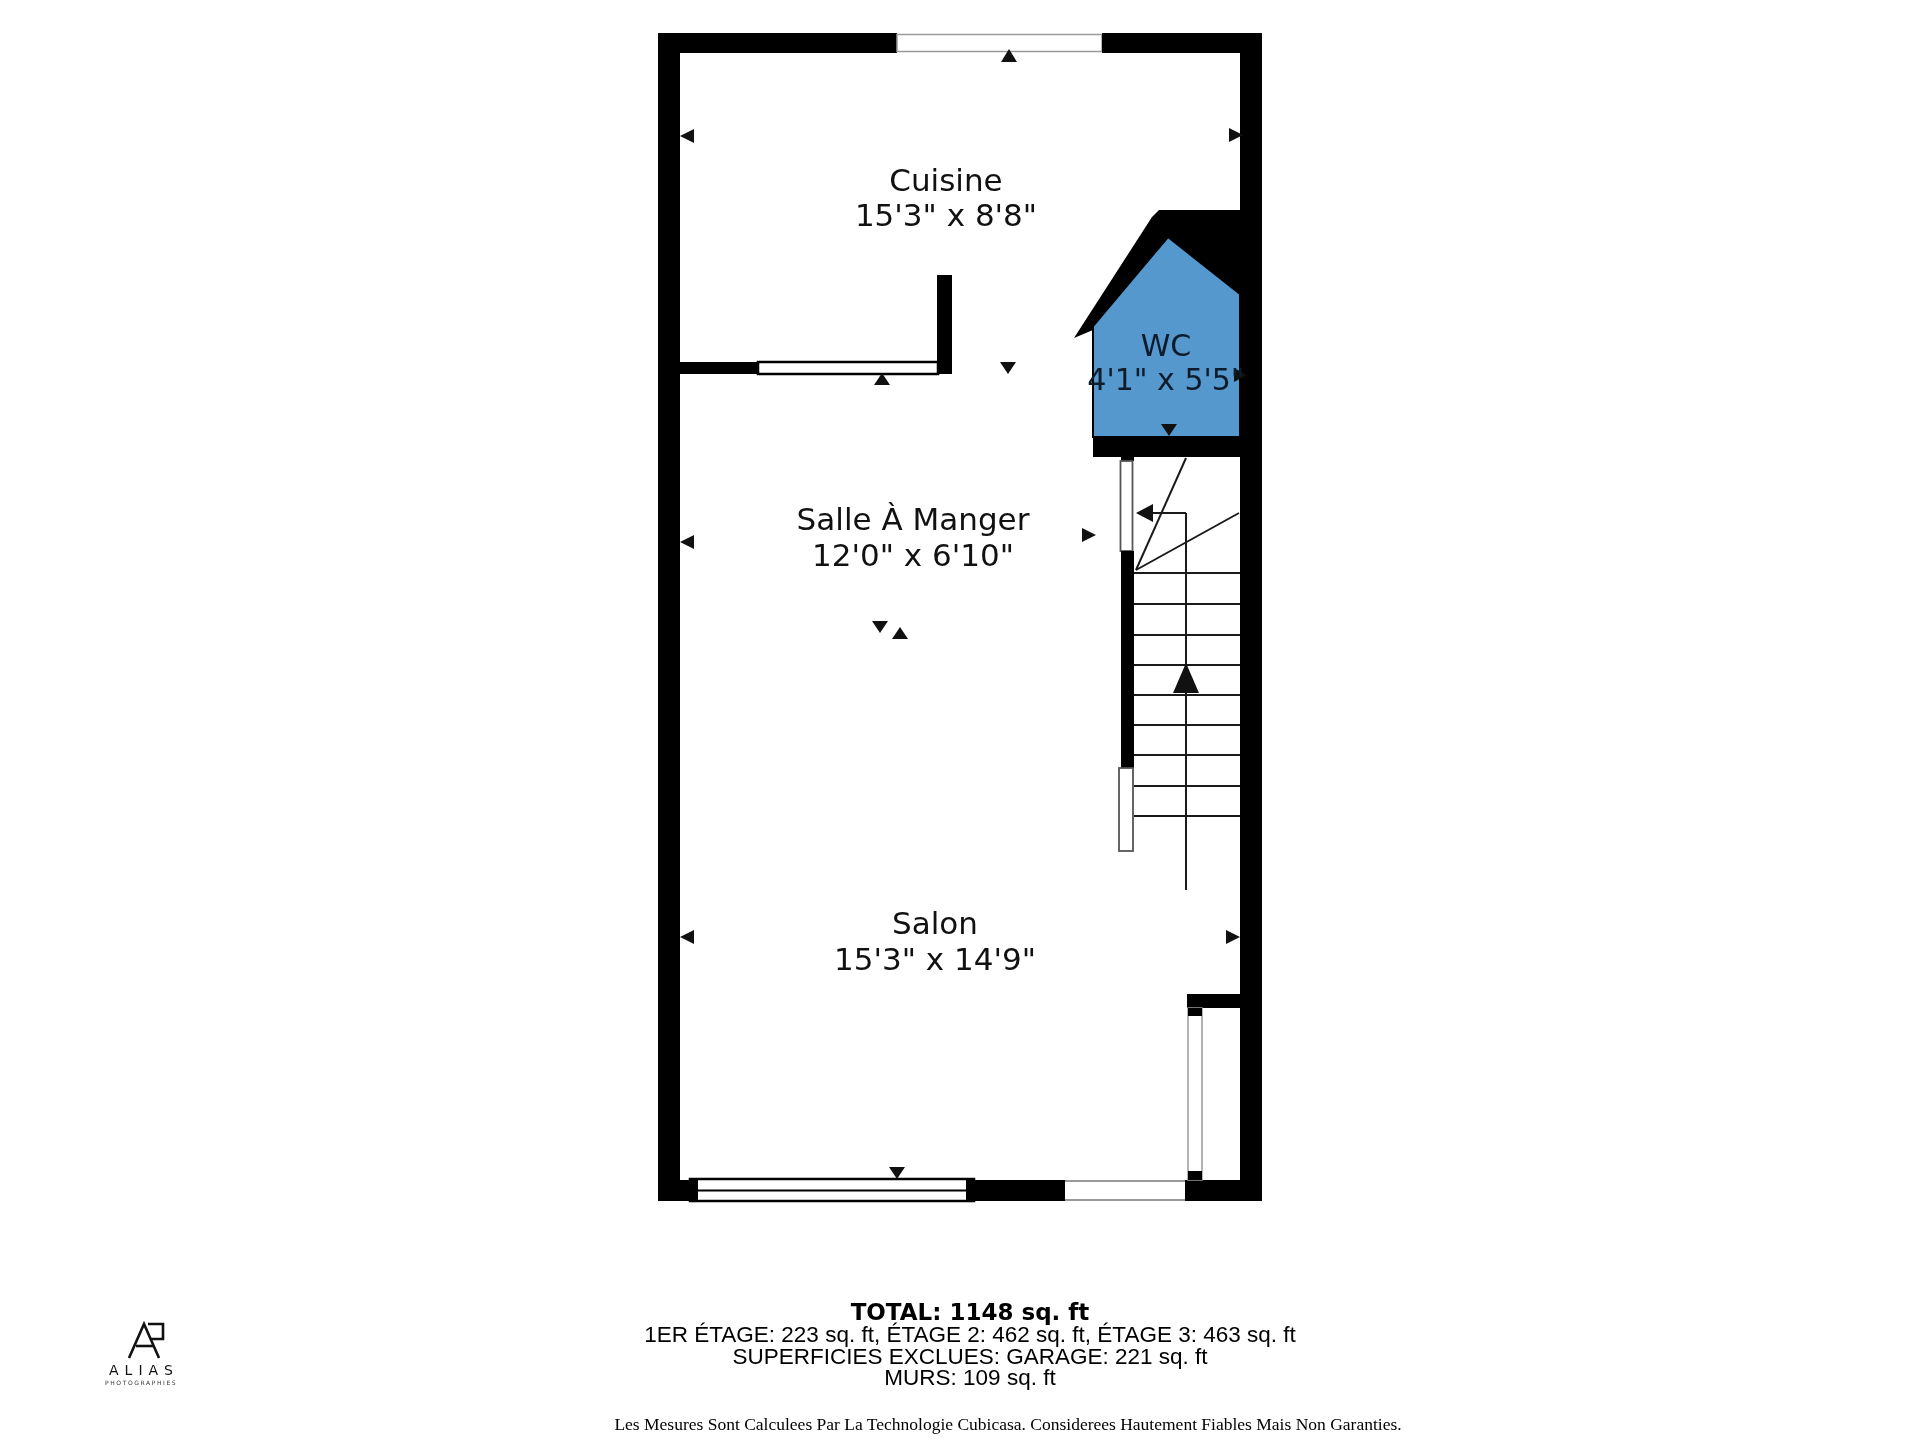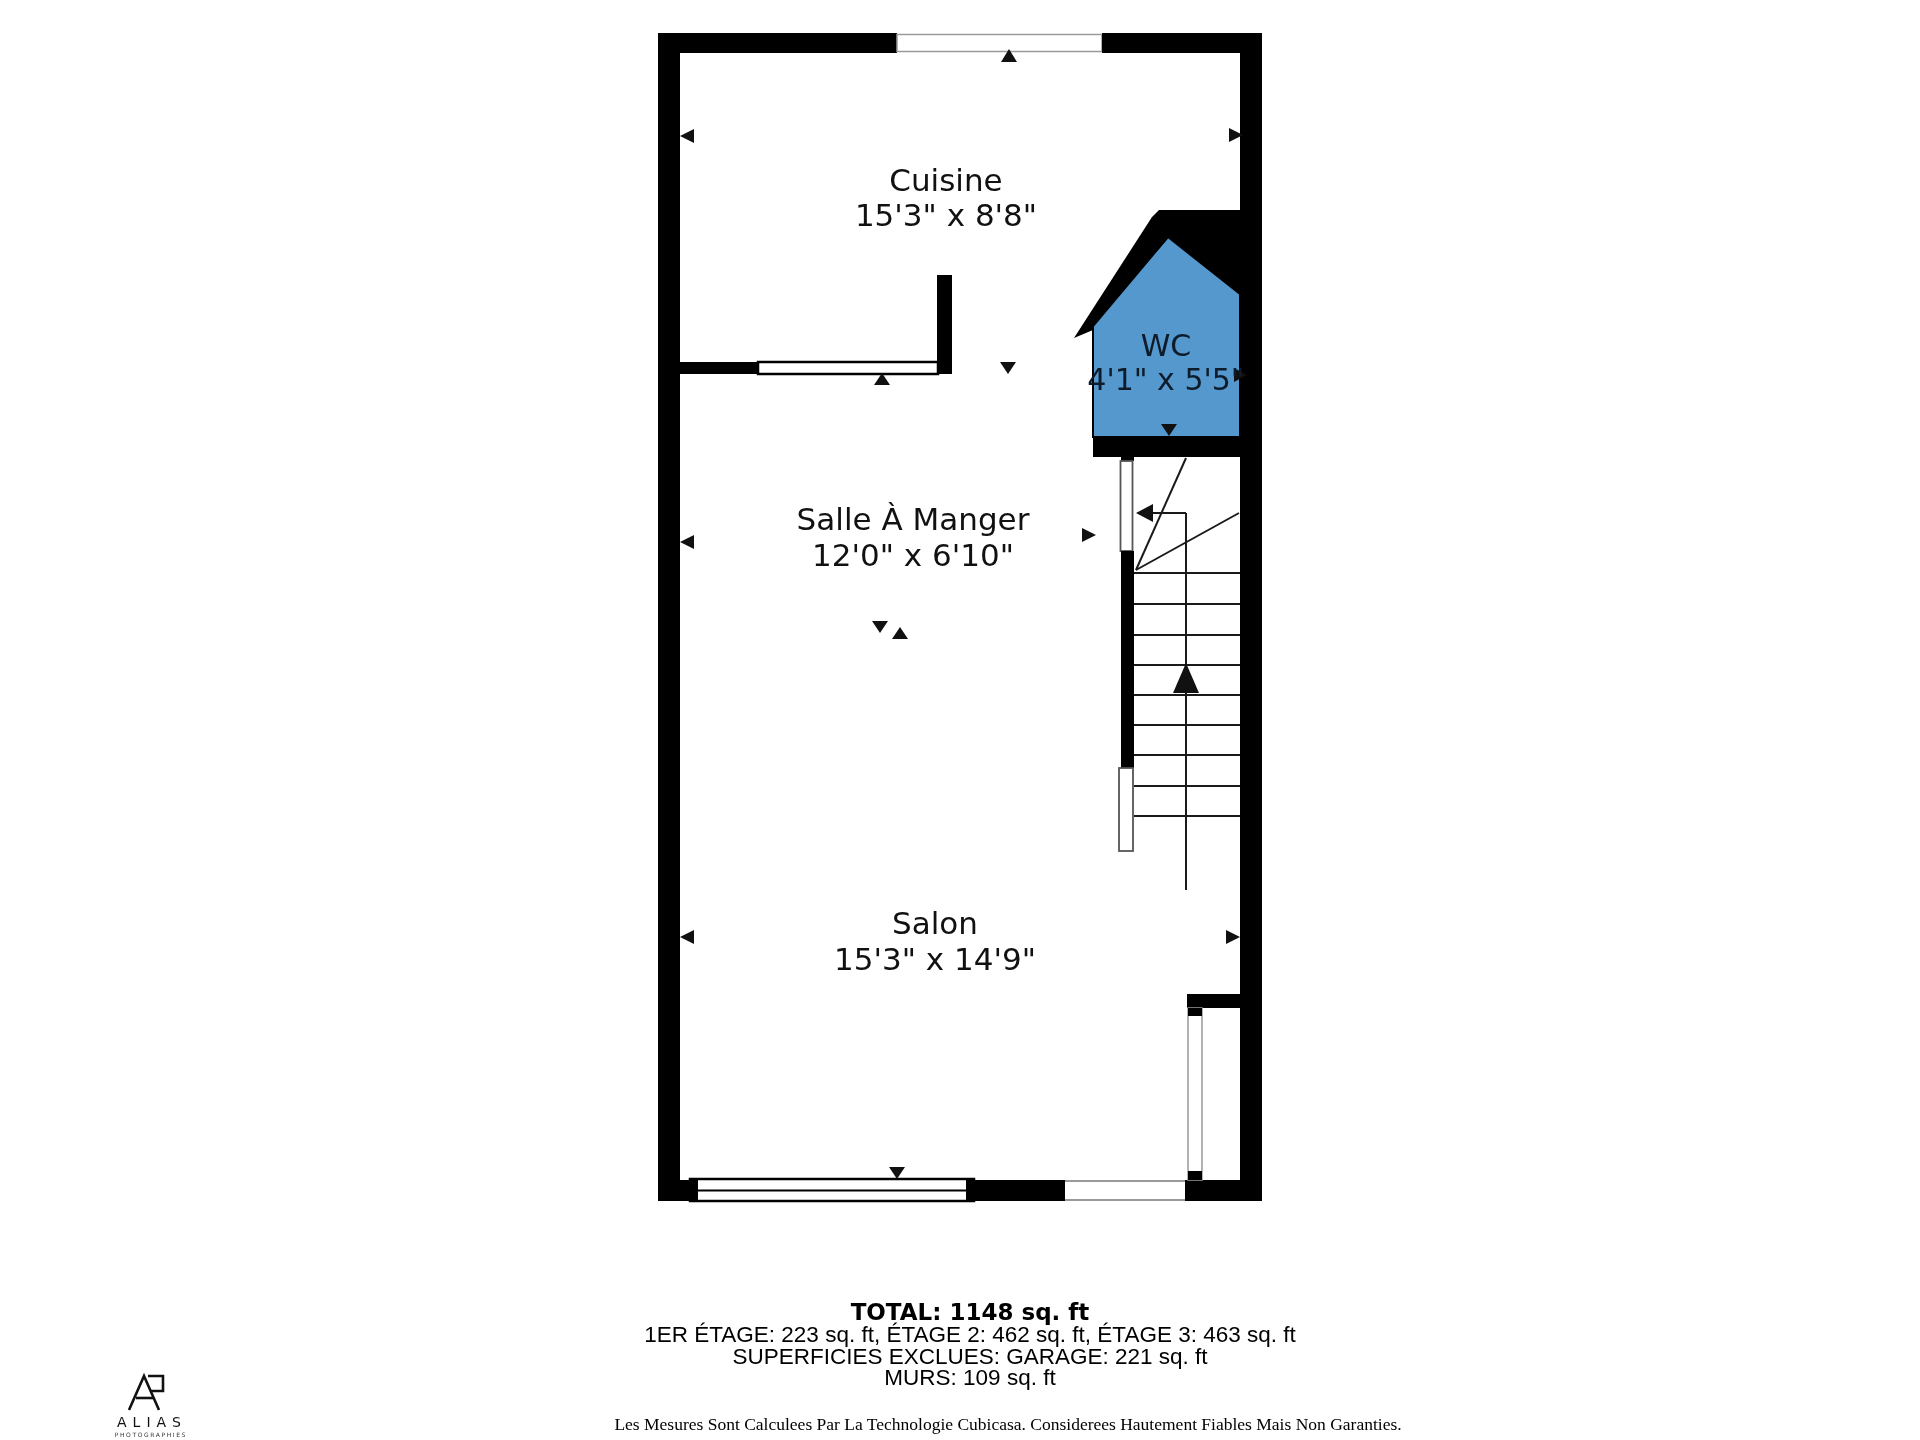--- a/index.html
+++ b/index.html
@@ -11,21 +11,21 @@
   .leaf{fill:#ffffff;stroke:#555555;stroke-width:1.8;}
   .stair{stroke:#1a1a1a;stroke-width:2;fill:none;}
   .tri{fill:#111111;}
   .roomlabel{font-family:"DejaVu Sans",sans-serif;font-size:31px;fill:#111111;text-anchor:middle;}
   .wclabel{font-family:"DejaVu Sans",sans-serif;font-size:30px;fill:#0d1b2a;text-anchor:middle;}
   .summary{position:absolute;left:10px;top:1301px;width:1920px;text-align:center;color:#000;}
   .summary .l1{font-size:23px;font-weight:bold;line-height:23px;font-family:"DejaVu Sans",sans-serif;}
   .summary .l{font-size:22.5px;line-height:21.5px;font-family:"Liberation Sans",sans-serif;}
   .disclaimer{position:absolute;left:0;top:1414px;width:1920px;text-align:center;
               font-family:"Liberation Serif",serif;font-size:17.5px;color:#000;margin-left:48px;}
-  .logo{position:absolute;left:103px;top:1372px;width:84px;text-align:right;color:#111;}
+  .logo{position:absolute;left:103px;top:1320px;width:84px;text-align:left;color:#111;}
   .logo .name{font-size:14px;letter-spacing:6px;font-weight:500;margin-top:-2px;
               font-family:"DejaVu Sans",sans-serif;text-indent:6px;}
   .logo .sub{font-size:6px;letter-spacing:1.6px;color:#333;margin-top:1px;
              font-family:"DejaVu Sans",sans-serif;text-indent:2px;}
 </style>
 </head>
 <body>
 
 <svg id="plan" width="1920" height="1440" viewBox="0 0 1920 1440" xmlns="http://www.w3.org/2000/svg">
 

